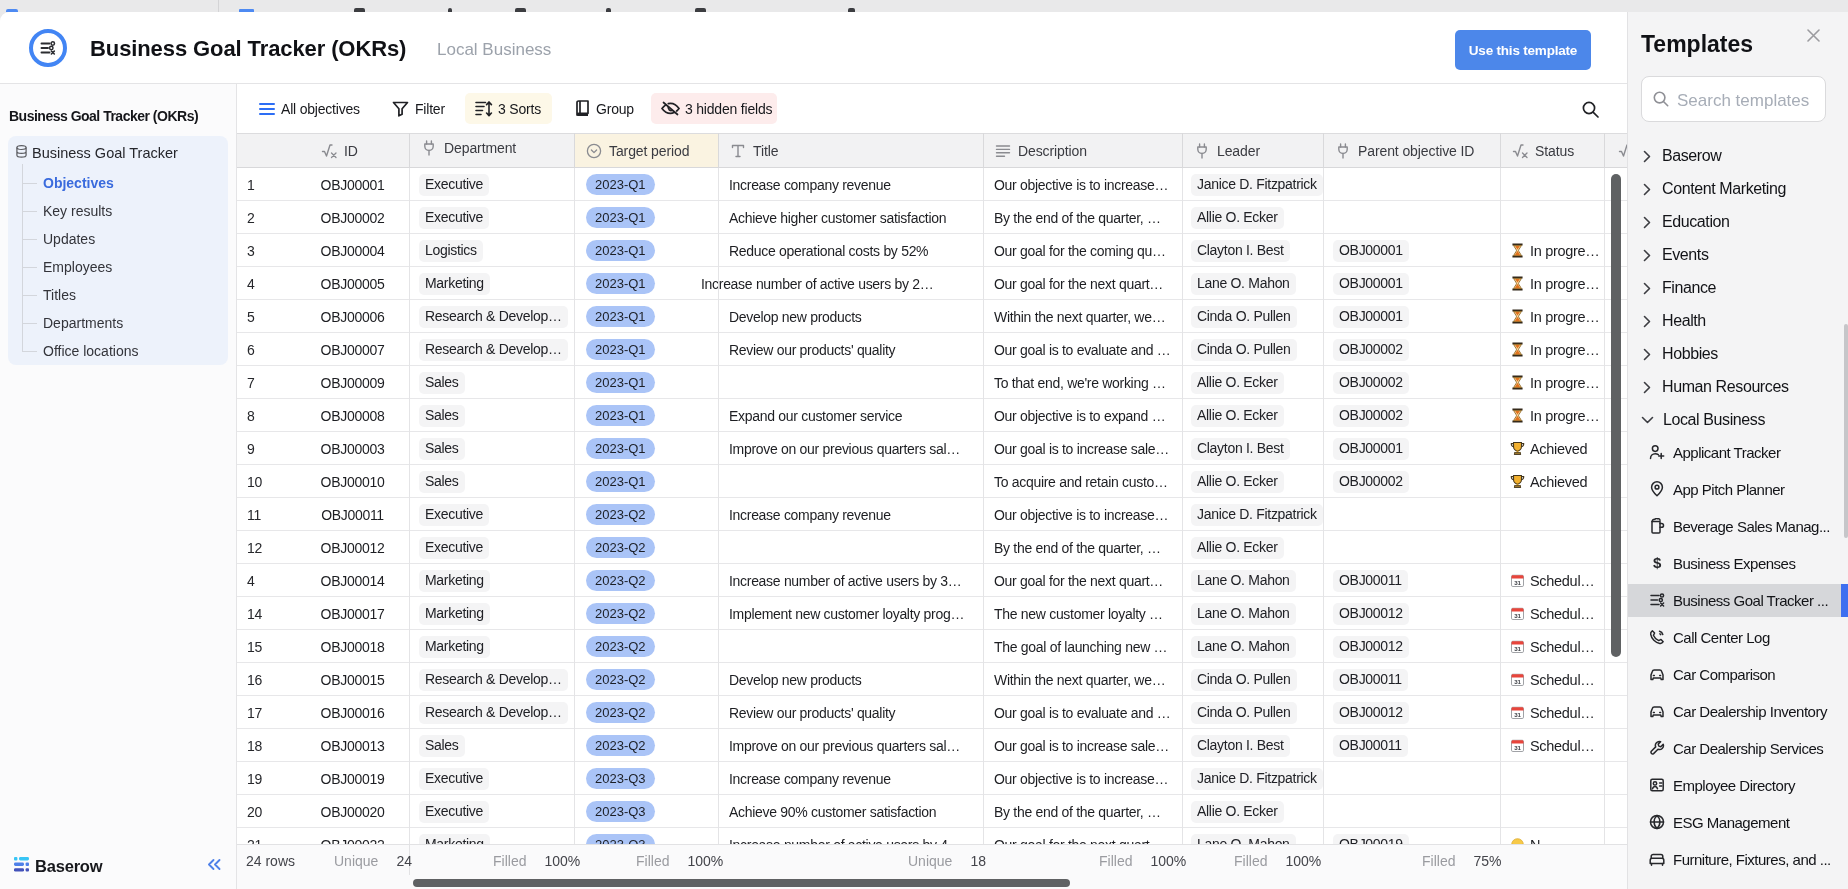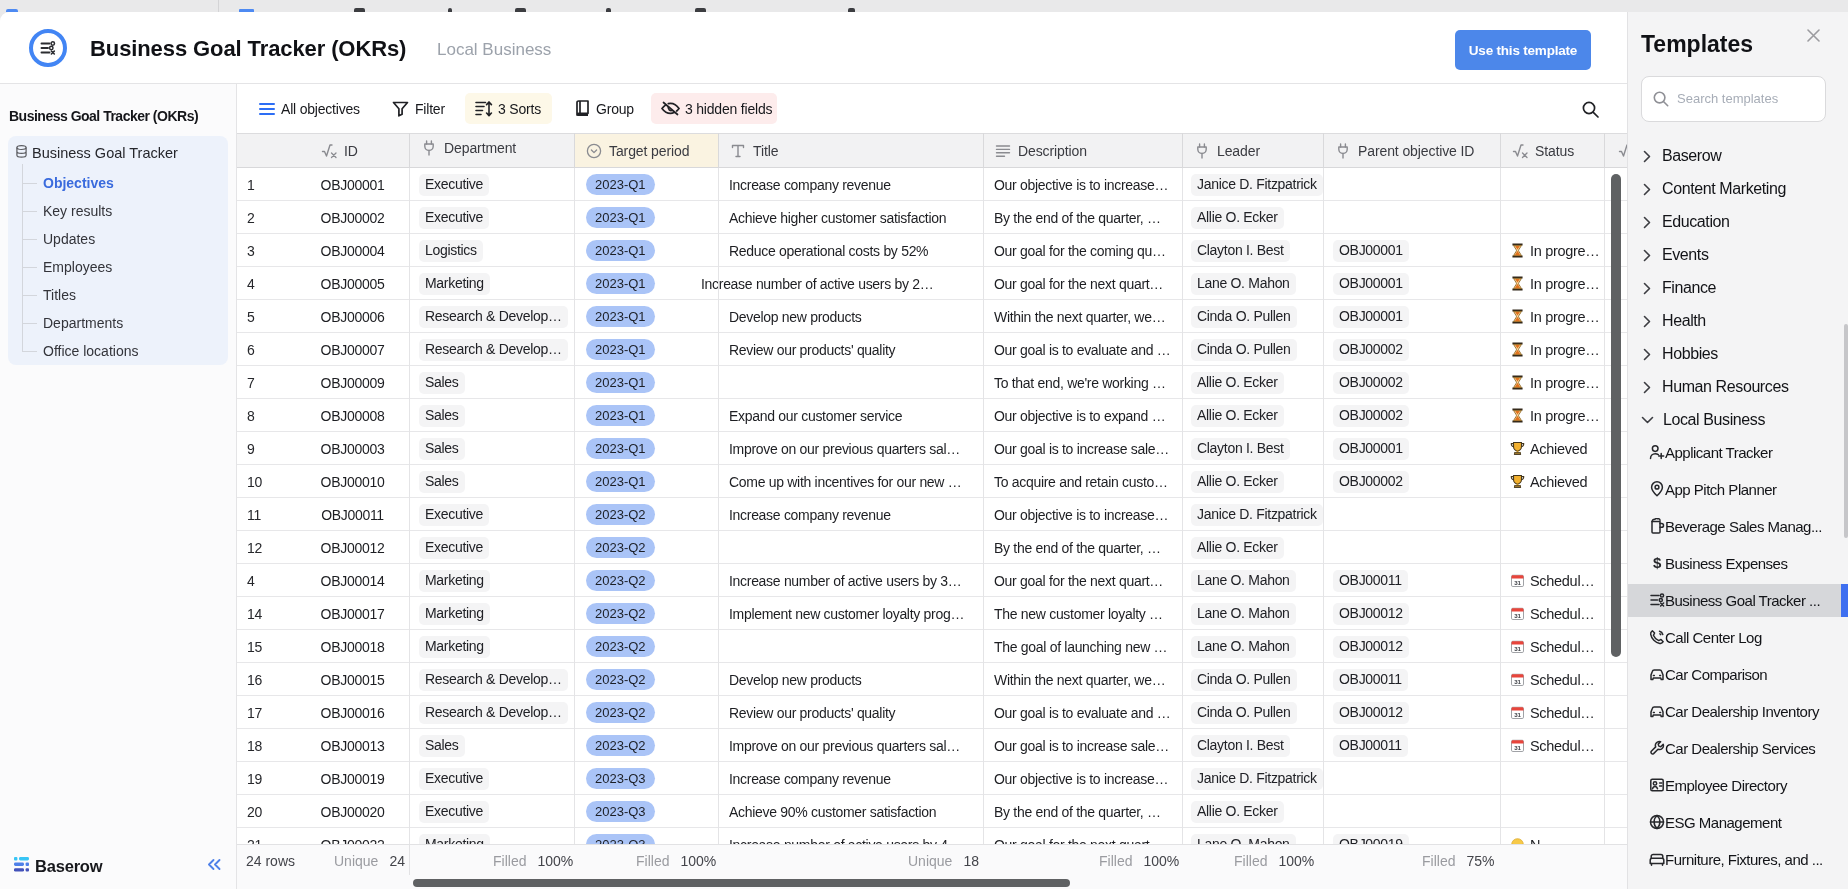--- a/index.html
+++ b/index.html
@@ -18,26 +18,26 @@
 .tsel{color:#3a6bdd;font-weight:bold}
 .tbar{font-size:14px;color:#17181c;font-weight:500;display:flex;align-items:center;letter-spacing:-.2px}
 .hcell{position:absolute;top:0;height:100%;display:flex;align-items:center;font-size:14px;color:#3a3b41;letter-spacing:-.1px}
 .hic{width:16px;height:16px;margin-right:7px;flex:0 0 auto}
 .row{position:absolute;left:0;width:1390px;height:33px;border-bottom:1px solid #e7e7e9;background:#fff}
 .c{position:absolute;top:0;height:33px;display:flex;align-items:center;font-size:14px;letter-spacing:-.3px;color:#1d1e22;white-space:nowrap;overflow:hidden}
 .gchip{background:#f4f4f5;border-radius:5px;padding:2.5px 6px;font-size:14px;letter-spacing:-.3px;color:#202126;line-height:17px}
 .pill{background:#aac4f7;border-radius:10.5px;padding:3px 9px;font-size:13px;letter-spacing:0;color:#1c1f26}
 .num{font-size:14px;color:#26272b}
 .ft{position:absolute;top:0;height:31px;display:flex;align-items:center;font-size:14px;color:#9a9ba0}
-.ft b{color:#43444a;font-weight:normal;margin-left:11px}
+.ft b{color:#43444a;font-weight:normal;margin-left:18px}
 .cat{position:absolute;left:1643px;height:33px;display:flex;align-items:center;font-size:16px;color:#121317;letter-spacing:-.4px}
 .tpl{position:absolute;left:1649px;height:37px;display:flex;align-items:center;font-size:15px;color:#121317;letter-spacing:-.5px}
 .cat svg,.tpl svg{flex:0 0 auto}
 .cat span{margin-left:11px}
-.tpl span{white-space:nowrap}
+.tpl span{margin-left:8px;white-space:nowrap}
 svg{display:block}
 </style></head><body>
 
 <div class="a" style="left:0;top:0;width:1848px;height:12px;background:#e9e9ea"></div>
 <div class="a" style="left:218px;top:0;width:1px;height:12px;background:#d4d4d6"></div>
 <div class="a" style="left:6px;top:9px;width:12px;height:3px;background:#4e8af2;border-radius:2px 2px 0 0"></div>
 <div class="a" style="left:239px;top:9px;width:15px;height:3px;background:#4e8af2;border-radius:1px 1px 0 0"></div>
 <div class="a" style="left:354px;top:8px;width:11px;height:4px;background:#3c3d41;border-radius:2px 2px 0 0"></div>
 <div class="a" style="left:448px;top:8px;width:4px;height:4px;background:#3c3d41;border-radius:2px 2px 0 0"></div>
 <div class="a" style="left:515px;top:8px;width:11px;height:4px;background:#3c3d41;border-radius:2px 2px 0 0"></div>
@@ -465,21 +465,20 @@
 </div>
 <div class="row" style="top:297px">
 <div class="c num" style="left:10px;width:40px">10</div>
 <div class="c" style="left:59px;width:113px;justify-content:center">OBJ00010</div>
 <div class="c" style="left:182px;width:151px">
         <span class="gchip">Sales</span>
       </div>
 <div class="c" style="left:349px;width:128px">
         <span class="pill">2023-Q1</span>
       </div>
-<div class="c" style="left:492px;width:249px">Come up with incentives for our new …</div>
 <div class="c" style="left:757px;width:183px">To acquire and retain custo…</div>
 <div class="c" style="left:954px;width:133px">
         <span class="gchip">Allie O. Ecker</span>
       </div>
 <div class="c" style="left:1096px;width:163px">
         <span class="gchip">OBJ00002</span>
       </div>
 <div class="c" style="left:1273px;width:92px;font-size:14.5px">
         <svg class="sic" viewBox="0 0 16 16">
           <path d="M3.8 1.6h8.4v4.6a4.2 4.2 0 0 1-8.4 0z" fill="#f2b02e" stroke="#42351c" stroke-width="1.1"></path>
@@ -842,21 +841,21 @@
 <div class="a" style="left:1627px;top:12px;width:221px;height:877px;background:#f4f4f5;border-left:1px solid #e2e2e4"></div>
 <div class="a" style="left:1641px;top:31px;font-size:23px;font-weight:bold;color:#101115">Templates</div>
 <svg class="a" style="left:1807px;top:29px" width="13" height="13" viewBox="0 0 13 13">
 <path d="M1 1l11 11M12 1L1 12" stroke="#9b9b9f" stroke-width="1.6" stroke-linecap="round"></path>
 </svg>
 <div class="a" style="left:1641px;top:76px;width:185px;height:46px;border:1px solid #dadadc;border-radius:8px;background:#fff"></div>
 <svg class="a" style="left:1653px;top:91px" width="16" height="16" viewBox="0 0 16 16">
 <circle cx="6.6" cy="6.6" r="5.3" fill="none" stroke="#8f9096" stroke-width="1.6"></circle>
 <path d="M10.7 10.7l4 4" stroke="#8f9096" stroke-width="1.6" stroke-linecap="round"></path>
 </svg>
-<div class="a" style="left:1677px;top:91px;font-size:13px;color:#a7adb7">Search templates</div>
+<div class="a" style="left:1677px;top:91px;font-size:17px;color:#a7adb7">Search templates</div>
 <div class="cat" style="top:139.5px">
     <svg width="8" height="13" viewBox="0 0 8 13">
       <path d="M1.5 1.5L6.5 6.5 1.5 11.5" fill="none" stroke="#3c3d42" stroke-width="1.6" stroke-linecap="round" stroke-linejoin="round"></path>
     </svg>
     <span>Baserow</span>
   </div>
 <div class="cat" style="top:172.5px">
     <svg width="8" height="13" viewBox="0 0 8 13">
       <path d="M1.5 1.5L6.5 6.5 1.5 11.5" fill="none" stroke="#3c3d42" stroke-width="1.6" stroke-linecap="round" stroke-linejoin="round"></path>
     </svg>

